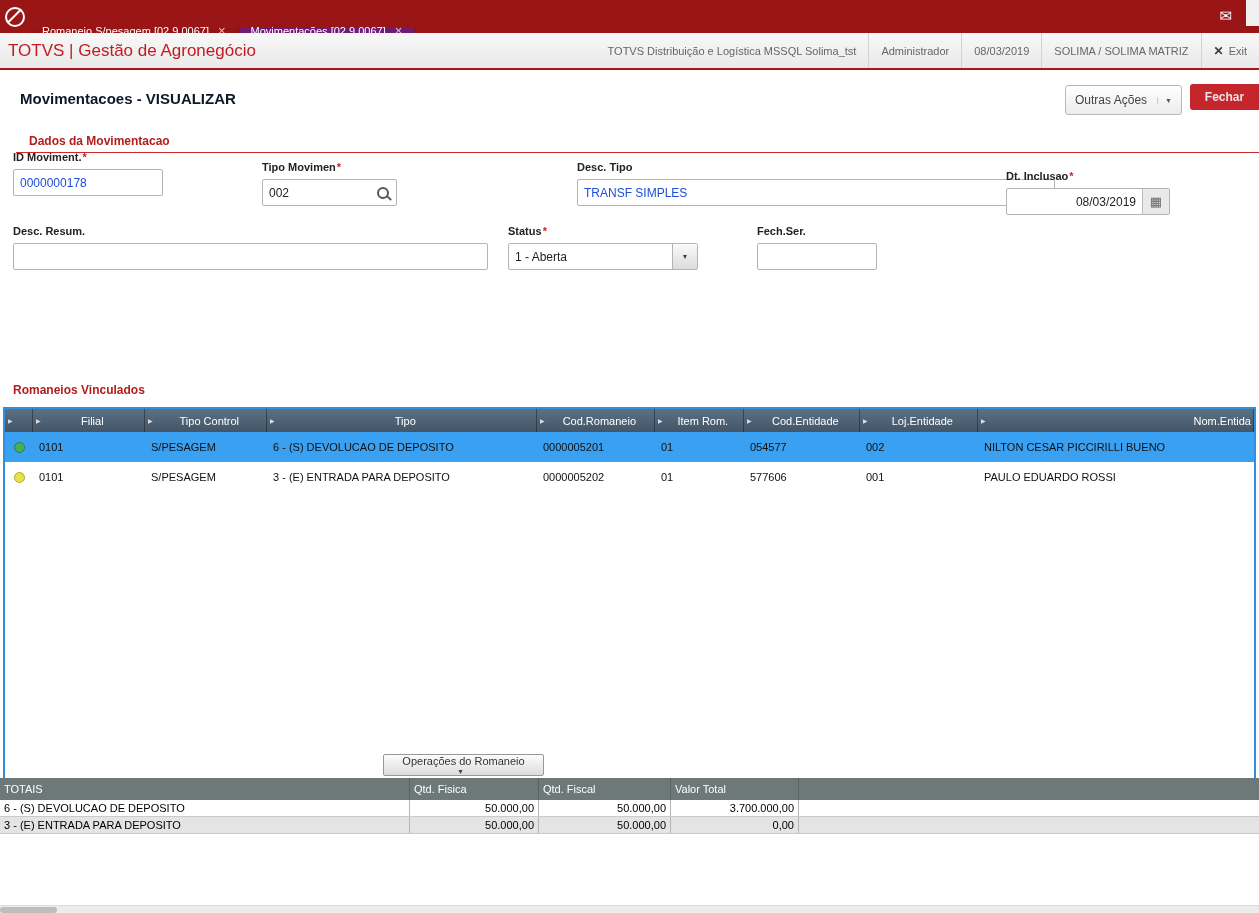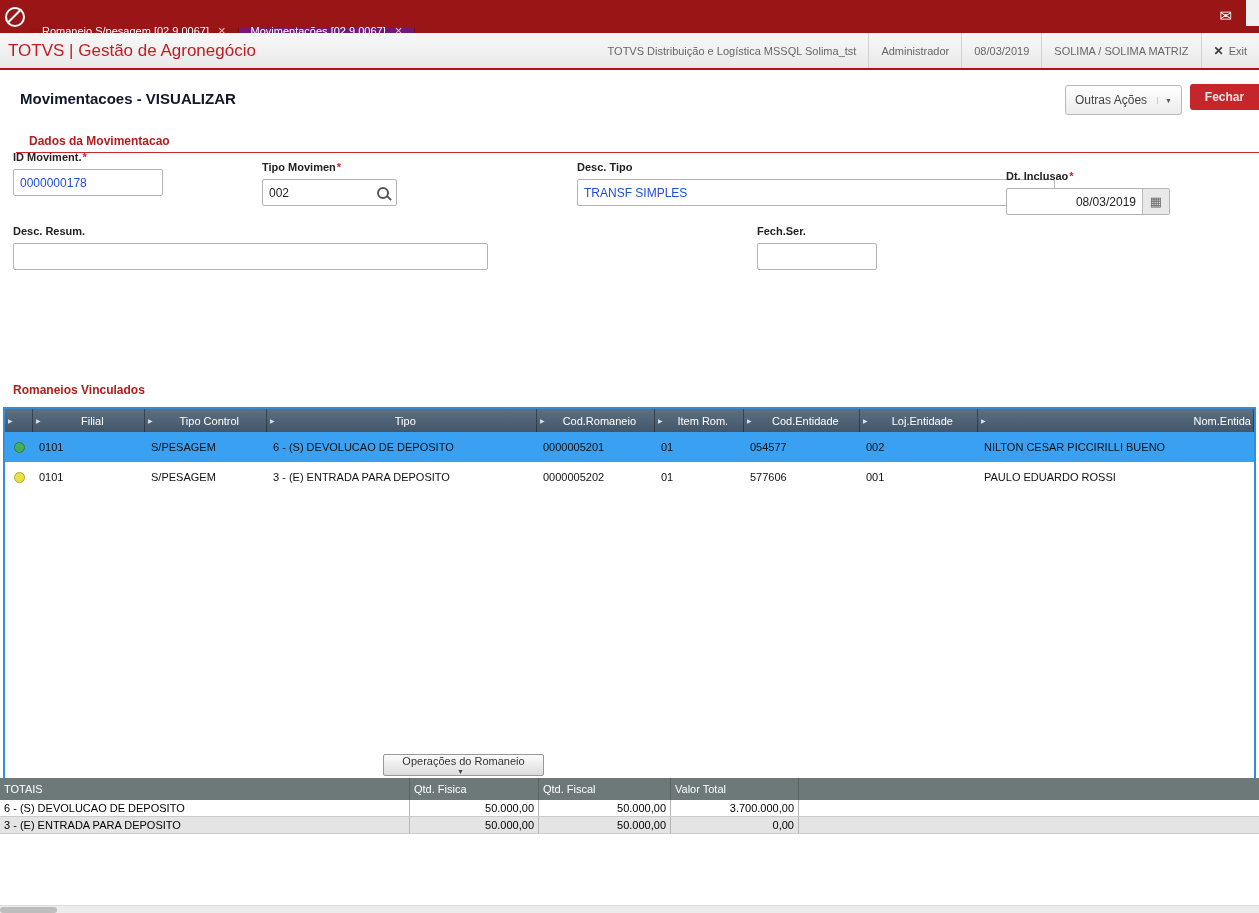--- a/index.html
+++ b/index.html
@@ -205,20 +205,31 @@
     </div>
   </div>
 
   <div class="field" style="left:13px;top:225px;">
     <div class="flabel">
       <span>Desc. Resum.</span>
     </div>
     <input class="finput" style="width: 475px;" value="">
   </div>
 
+  <div class="field" style="left:508px;top:225px;">
+    <div class="flabel">
+      <span>Status</span><span class="req">*</span>
+    </div>
+    <div class="input-wrap" style="width:190px">
+      <span class="sel-text">1 - Aberta</span>
+      <span class="dd-btn">
+        <span class="dd-arrow">▼</span>
+      </span>
+    </div>
+  </div>
 
   <div class="field" style="left:757px;top:225px;">
     <div class="flabel">
       <span>Fech.Ser.</span>
     </div>
     <input class="finput" style="width: 120px;" value="">
   </div>
 
   <div class="section-rom">Romaneios Vinculados</div>
 

